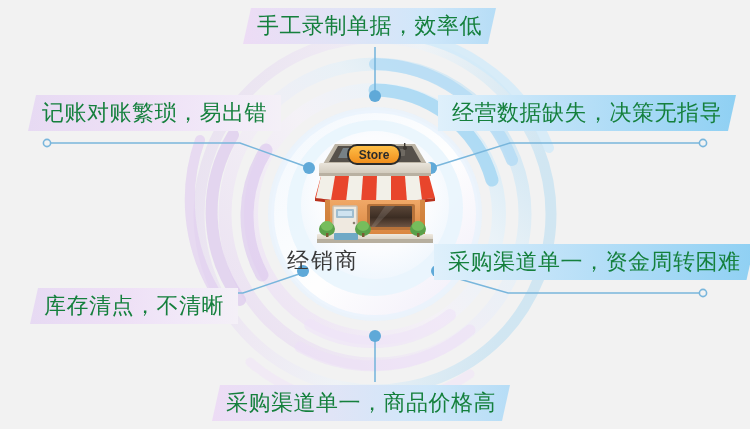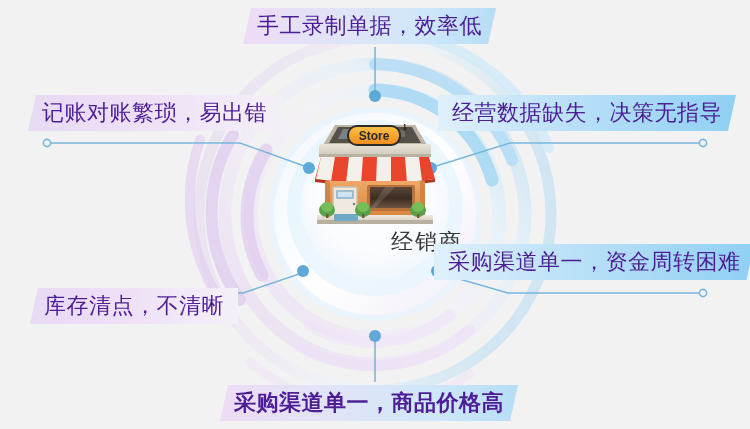--- a/index.html
+++ b/index.html
@@ -31,24 +31,24 @@
     position: absolute;
     left: 0; top: 0;
     width: 750px; height: 429px;
     pointer-events: none;
   }
 
   
   .center-node {
     position: absolute;
     left: 287px;
-    top: 121px;
+    top: 140px;
     width: 176px;
     height: 160px;
-    text-align: right;
+    text-align: left;
   }
   .store-wrap {
     position: relative;
     width: 140px;
     height: 108px;
     margin: 0 auto;
   }
   .center-caption {
     font-size: 22px;
     color: #3a3a3a;
@@ -57,21 +57,21 @@
     line-height: 1;
     white-space: nowrap;
   }
 
   
   .label {
     position: absolute;
     height: 36px;
     line-height: 36px;
     font-size: 22px;
-    color: #4c1d95;
+    color: #15803d;
     white-space: nowrap;
     letter-spacing: 0.5px;
   }
   .label .txt { position: relative; z-index: 2; display: block; padding: 0 14px; }
   .label .plate {
     position: absolute;
     left: 0; top: 0;
     width: 100%; height: 100%;
     z-index: 1;
   }
@@ -90,21 +90,21 @@
   .g-purple  { background: linear-gradient(90deg,#e7daf3 0%, #eee0f6 45%, #f1e8f8 72%, #f4f0f7 100%); }
   .g-blue    { background: linear-gradient(90deg,#dff0fb 0%, #bfe2f8 38%, #8fd0f3 100%); }
   .g-pb      { background: linear-gradient(90deg,#eddcf5 0%, #e0e4f6 40%, #cfe7fa 72%, #b6ddf6 100%); }
 
   
   #label-top      { left: 243px; top: 8px;   }
   #label-left1    { left: 28px;  top: 95px;  }
   #label-right1   { left: 438px; top: 95px;  }
   #label-left2    { left: 30px;  top: 244px; margin-top: 44px; }
   #label-right2   { left: 434px; top: 244px; }
-  #label-bottom   { left: 220px; top: 385px; font-weight: bold; }
+  #label-bottom   { left: 212px; top: 385px; }
 </style>
 </head>
 <body>
 
 <div id="stage">
 
   <svg id="rings" viewBox="0 0 750 429">
     <defs>
       <linearGradient id="ringA" x1="0" y1="0" x2="1" y2="0.25">
         <stop offset="0%" stop-color="#d9c7ec"></stop>

